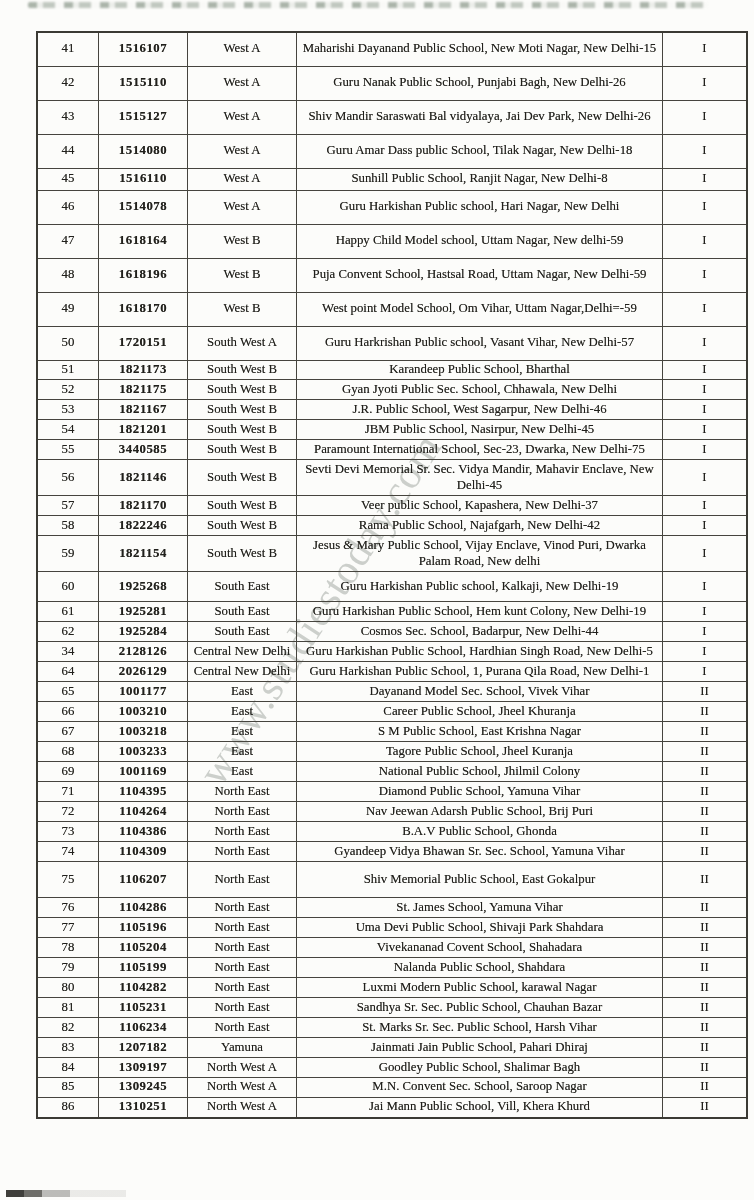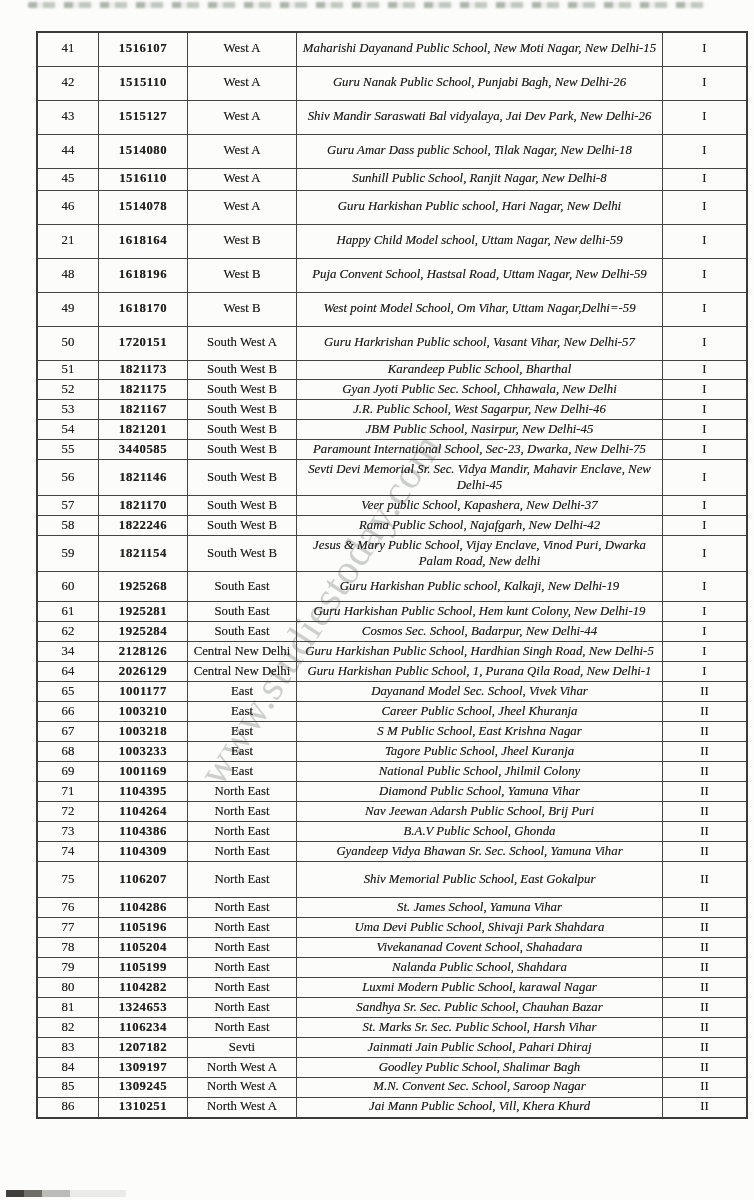--- a/index.html
+++ b/index.html
@@ -63,21 +63,21 @@
     line-height: 1.25;
     text-align: center;
     vertical-align: middle;
     text-shadow: 0 0 0.4px rgba(35,34,28,0.55);
     overflow: hidden;
   }
   table.schools { border: 2px solid #3b3a34; }
   .c-sno    { width: 52px;  }
   .c-id     { width: 80px;  font-weight: 700; letter-spacing: 0.5px; font-family: Liberation Serif, serif; }
   .c-region { width: 100px; }
-  .c-school { width: 357px; font-style: italic; }
+  .c-school { width: 357px; }
   .c-cat    { width: 75px;  }
   
   tbody tr:nth-child(-n+10) { height: 34px; }
   tbody tr:nth-child(5)  { height: 22px; }
   tbody tr:nth-child(20) { height: 30px; }  
   tbody tr:nth-child(34) { height: 36px; }  
   
   .bottom-mark {
     position: absolute;
     top: 1190px;
@@ -140,21 +140,21 @@
         <td class="c-cat">I</td>
       </tr>
         <tr class="">
         <td class="c-sno">46</td>
         <td class="c-id">1514078</td>
         <td class="c-region">West A</td>
         <td class="c-school">Guru Harkishan Public school, Hari Nagar, New Delhi</td>
         <td class="c-cat">I</td>
       </tr>
         <tr class="">
-        <td class="c-sno">21</td>
+        <td class="c-sno">47</td>
         <td class="c-id">1618164</td>
         <td class="c-region">West B</td>
         <td class="c-school">Happy Child Model school, Uttam Nagar, New delhi-59</td>
         <td class="c-cat">I</td>
       </tr>
         <tr class="">
         <td class="c-sno">48</td>
         <td class="c-id">1618196</td>
         <td class="c-region">West B</td>
         <td class="c-school">Puja Convent School, Hastsal Road, Uttam Nagar, New Delhi-59</td>
@@ -372,36 +372,36 @@
       </tr>
         <tr class="">
         <td class="c-sno">80</td>
         <td class="c-id">1104282</td>
         <td class="c-region">North East</td>
         <td class="c-school">Luxmi Modern Public School, karawal Nagar</td>
         <td class="c-cat">II</td>
       </tr>
         <tr class="">
         <td class="c-sno">81</td>
-        <td class="c-id">1324653</td>
+        <td class="c-id">1105231</td>
         <td class="c-region">North East</td>
         <td class="c-school">Sandhya Sr. Sec. Public School, Chauhan Bazar</td>
         <td class="c-cat">II</td>
       </tr>
         <tr class="">
         <td class="c-sno">82</td>
         <td class="c-id">1106234</td>
         <td class="c-region">North East</td>
         <td class="c-school">St. Marks Sr. Sec. Public School, Harsh Vihar</td>
         <td class="c-cat">II</td>
       </tr>
         <tr class="">
         <td class="c-sno">83</td>
         <td class="c-id">1207182</td>
-        <td class="c-region">Sevti</td>
+        <td class="c-region">Yamuna</td>
         <td class="c-school">Jainmati Jain Public School, Pahari Dhiraj</td>
         <td class="c-cat">II</td>
       </tr>
         <tr class="">
         <td class="c-sno">84</td>
         <td class="c-id">1309197</td>
         <td class="c-region">North West A</td>
         <td class="c-school">Goodley Public School, Shalimar Bagh</td>
         <td class="c-cat">II</td>
       </tr>

